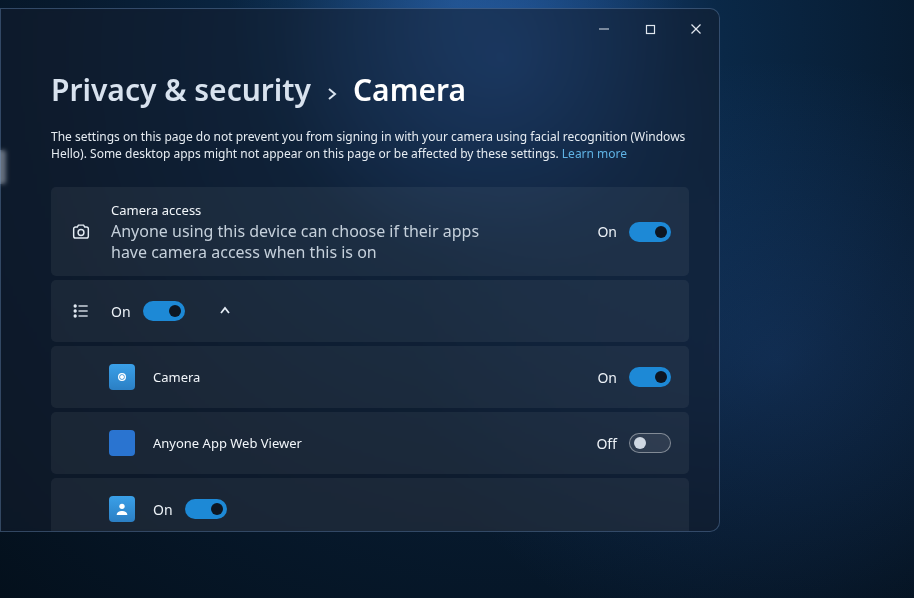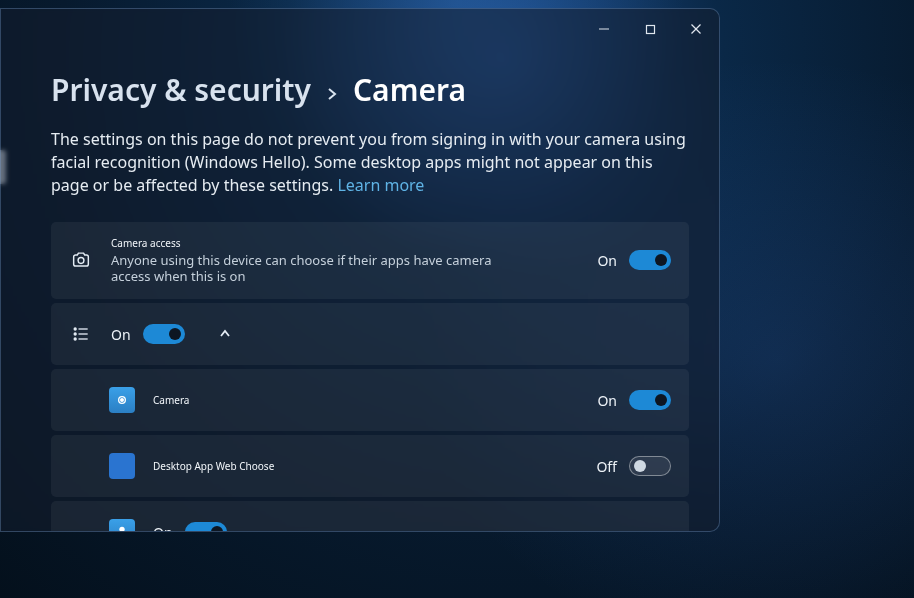--- a/index.html
+++ b/index.html
@@ -40,21 +40,21 @@
     display: flex; flex-direction: column;
   }
   .breadcrumb {
     display: flex; align-items: baseline; gap: 14px; font-weight: 600;
     margin-bottom: 18px;
   }
   .bc-root { font-size: 30px; color: #d8e2ee; }
   .bc-chev { font-size: 22px; color: #d8e2ee; }
   .bc-leaf { font-size: 30px; color: #ffffff; }
 
-  .desc { font-size: 16px; line-height: 1.45; color: #e6ecf2; max-width: 640px; }
+  .desc { font-size: 12px; line-height: 1.45; color: #e6ecf2; max-width: 640px; }
   .learn { color: #5fb3e5; cursor: pointer; }
 
   .scrollwrap {
     position: relative; margin-top: 24px; flex: 1; overflow: hidden;
   }
   .cards { display: flex; flex-direction: column; gap: 4px; padding-right: 2px; }
 
   .card {
     background: rgba(255,255,255,0.055);
     border-radius: 5px;
@@ -63,22 +63,22 @@
     min-height: 62px;
   }
   .card.sub { margin-top: 0; padding-left: 18px; }
   .card .icon-slot { width: 24px; display: flex; justify-content: center; color: #e4ecf4; flex-shrink: 0; }
   .card .appicon {
     width: 26px; height: 26px; border-radius: 4px; flex-shrink: 0;
     margin-left: 40px;
     display: flex; align-items: center; justify-content: center;
   }
   .card .texts { flex: 1; }
-  .card .title { font-size: 10px; color: #f2f6fa; }
-  .card .sub { font-size: 13px; color: #c5d0db; margin-top: 2px; line-height: 1.3; max-width: 400px; }
+  .card .title { font-size: 13px; color: #f2f6fa; }
+  .card .sub { font-size: 16px; color: #c5d0db; margin-top: 2px; line-height: 1.3; max-width: 400px; }
 
   .togglegroup { display: flex; align-items: center; gap: 12px; justify-content: space-between; }
   .togglelabel { font-size: 14px; color: #eef3f8; }
   .toggle {
     width: 42px; height: 20px; border-radius: 10px; position: relative; cursor: pointer;
   }
   .toggle.on { background: #1d89d6; }
   .toggle.off { background: rgba(255,255,255,0.08); border: 1px solid rgba(255,255,255,0.4); }
   .toggle .knob {
     position: absolute; width: 12px; height: 12px; border-radius: 50%;
@@ -208,21 +208,21 @@
             <span class="togglelabel">On</span>
             <div class="toggle on">
                 <div class="knob"></div>
               </div>
           </div>
         </div>
 
         <div class="card sub">
           <div class="appicon ic-web"></div>
           <div class="texts">
-              <div class="title">Desktop App Web Choose</div>
+              <div class="title">Anyone App Web Viewer</div>
             </div>
           <div class="togglegroup">
             <span class="togglelabel">Off</span>
             <div class="toggle off">
                 <div class="knob"></div>
               </div>
           </div>
         </div>
 
         <div class="card sub">

